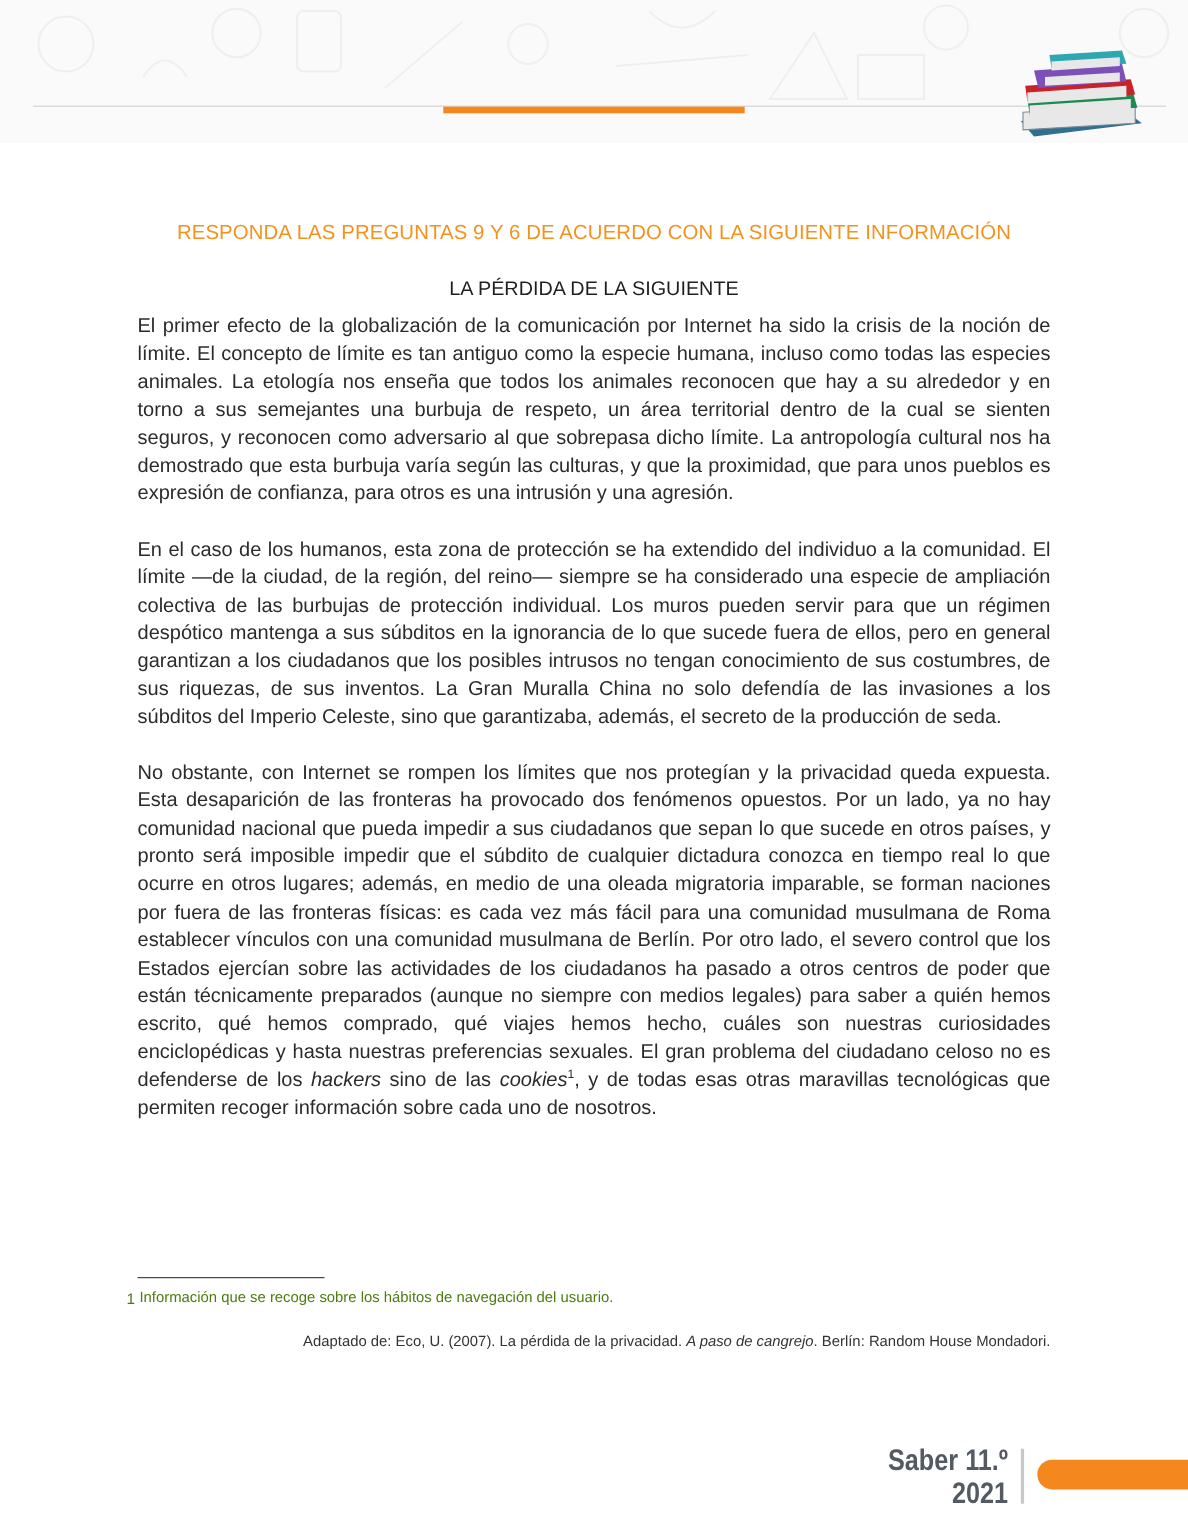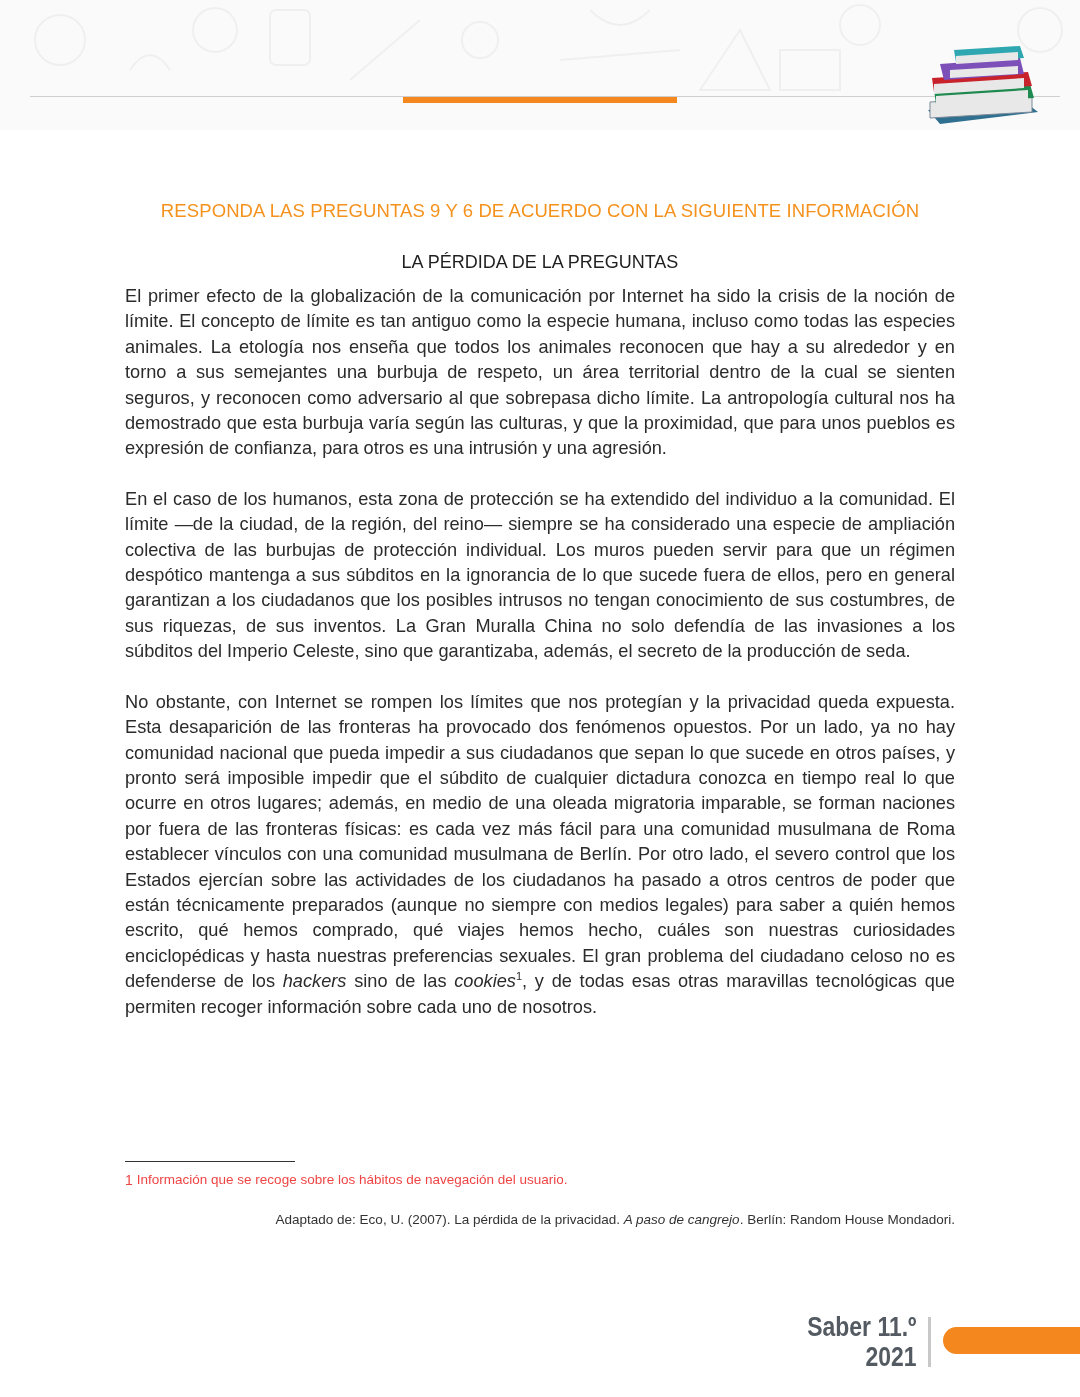--- a/index.html
+++ b/index.html
@@ -17,21 +17,21 @@
 
   .instruction { position: absolute; left: 125px; top: 200px; width: 830px; text-align: center; color: #f5921e; font-size: 18.5px; letter-spacing: 0.1px; }
   .title { position: absolute; left: 125px; top: 252px; width: 830px; text-align: center; color: #1f1f1f; font-size: 18px; }
 
   .article { position: absolute; left: 125px; top: 284px; width: 830px; }
   .para { font-size: 18.2px; line-height: 25.4px; text-align: justify; margin: 0 0 25px 0; color: #2b2b2b; }
   .para i { font-style: italic; }
   sup { font-size: 11px; line-height: 0; }
 
   .fn-rule { position: absolute; left: 125px; top: 1161px; width: 170px; height: 1px; background: #333; }
-  .footnote { position: absolute; left: 125px; top: 1172px; font-size: 13.5px; color: #ef4444; }
+  .footnote { position: absolute; left: 115px; top: 1172px; font-size: 13.5px; color: #4d7c0f; }
   .footnote .num { font-size: 14px; vertical-align: top; margin-right: 4px; }
   .source { position: absolute; right: 125px; top: 1212px; font-size: 13.5px; color: #333; }
   .source i { font-style: italic; }
 
   .footer-text { position: absolute; right: 164px; top: 1312px; text-align: right; font-weight: bold; color: #545a61; line-height: 30px; font-size: 27px; transform: scaleX(0.85); transform-origin: right; }
   .footer-divider { position: absolute; left: 928px; top: 1317px; width: 3px; height: 50px; background: #c8c8c8; }
   .page-pill { position: absolute; left: 943px; top: 1327px; width: 137px; height: 27px; background: #f5871f; border-radius: 14px 0 0 14px; }
   .page-num { position: absolute; left: 958px; top: 1328px; color: #ffffff; font-weight: bold; font-size: 20px; line-height: 25px; margin-top: 36px; }
 </style>
 </head>
@@ -64,21 +64,21 @@
     <polygon points="12,38 108,32 112,46 14,52" fill="#c8232b"></polygon>
     <polygon points="14,44 104,38 104,48 14,54" fill="#e8e8e8"></polygon>
     <polygon points="20,24 100,18 104,34 24,40" fill="#7d4fb8"></polygon>
     <polygon points="30,30 98,26 98,34 30,38" fill="#e8e8e8"></polygon>
     <polygon points="34,10 100,6 104,18 36,22" fill="#2ea7b0"></polygon>
     <polygon points="36,16 98,12 98,20 36,24" fill="#e8e8e8"></polygon>
   </svg>
 </div>
 
 <div class="instruction">RESPONDA LAS PREGUNTAS 9 Y 6 DE ACUERDO CON LA SIGUIENTE INFORMACIÓN</div>
-<div class="title">LA PÉRDIDA DE LA PREGUNTAS</div>
+<div class="title">LA PÉRDIDA DE LA SIGUIENTE</div>
 
 <div class="article">
   <p class="para">El primer efecto de la globalización de la comunicación por Internet ha sido la crisis de la noción de límite. El concepto de límite es tan antiguo como la especie humana, incluso como todas las especies animales. La etología nos enseña que todos los animales reconocen que hay a su alrededor y en torno a sus semejantes una burbuja de respeto, un área territorial dentro de la cual se sienten seguros, y reconocen como adversario al que sobrepasa dicho límite. La antropología cultural nos ha demostrado que esta burbuja varía según las culturas, y que la proximidad, que para unos pueblos es expresión de confianza, para otros es una intrusión y una agresión.</p>
   <p class="para">En el caso de los humanos, esta zona de protección se ha extendido del individuo a la comunidad. El límite —de la ciudad, de la región, del reino— siempre se ha considerado una especie de ampliación colectiva de las burbujas de protección individual. Los muros pueden servir para que un régimen despótico mantenga a sus súbditos en la ignorancia de lo que sucede fuera de ellos, pero en general garantizan a los ciudadanos que los posibles intrusos no tengan conocimiento de sus costumbres, de sus riquezas, de sus inventos. La Gran Muralla China no solo defendía de las invasiones a los súbditos del Imperio Celeste, sino que garantizaba, además, el secreto de la producción de seda.</p>
   <p class="para"><span>No obstante, con Internet se rompen los límites que nos protegían y la privacidad queda expuesta. Esta desaparición de las fronteras ha provocado dos fenómenos opuestos. Por un lado, ya no hay comunidad nacional que pueda impedir a sus ciudadanos que sepan lo que sucede en otros países, y pronto será imposible impedir que el súbdito de cualquier dictadura conozca en tiempo real lo que ocurre en otros lugares; además, en medio de una oleada migratoria imparable, se forman naciones por fuera de las fronteras físicas: es cada vez más fácil para una comunidad musulmana de Roma establecer vínculos con una comunidad musulmana de Berlín. Por otro lado, el severo control que los Estados ejercían sobre las actividades de los ciudadanos ha pasado a otros centros de poder que están técnicamente preparados (aunque no siempre con medios legales) para saber a quién hemos escrito, qué hemos comprado, qué viajes hemos hecho, cuáles son nuestras curiosidades enciclopédicas y hasta nuestras preferencias sexuales. El gran problema del ciudadano celoso no es defenderse de los </span><i>hackers</i><span> sino de las </span><i>cookies</i><sup>1</sup><span>, y de todas esas otras maravillas tecnológicas que permiten recoger información sobre cada uno de nosotros.</span></p>
 </div>
 
 <div class="fn-rule"></div>
 <div class="footnote">
   <span class="num">1</span><span>Información que se recoge sobre los hábitos de navegación del usuario.</span>

